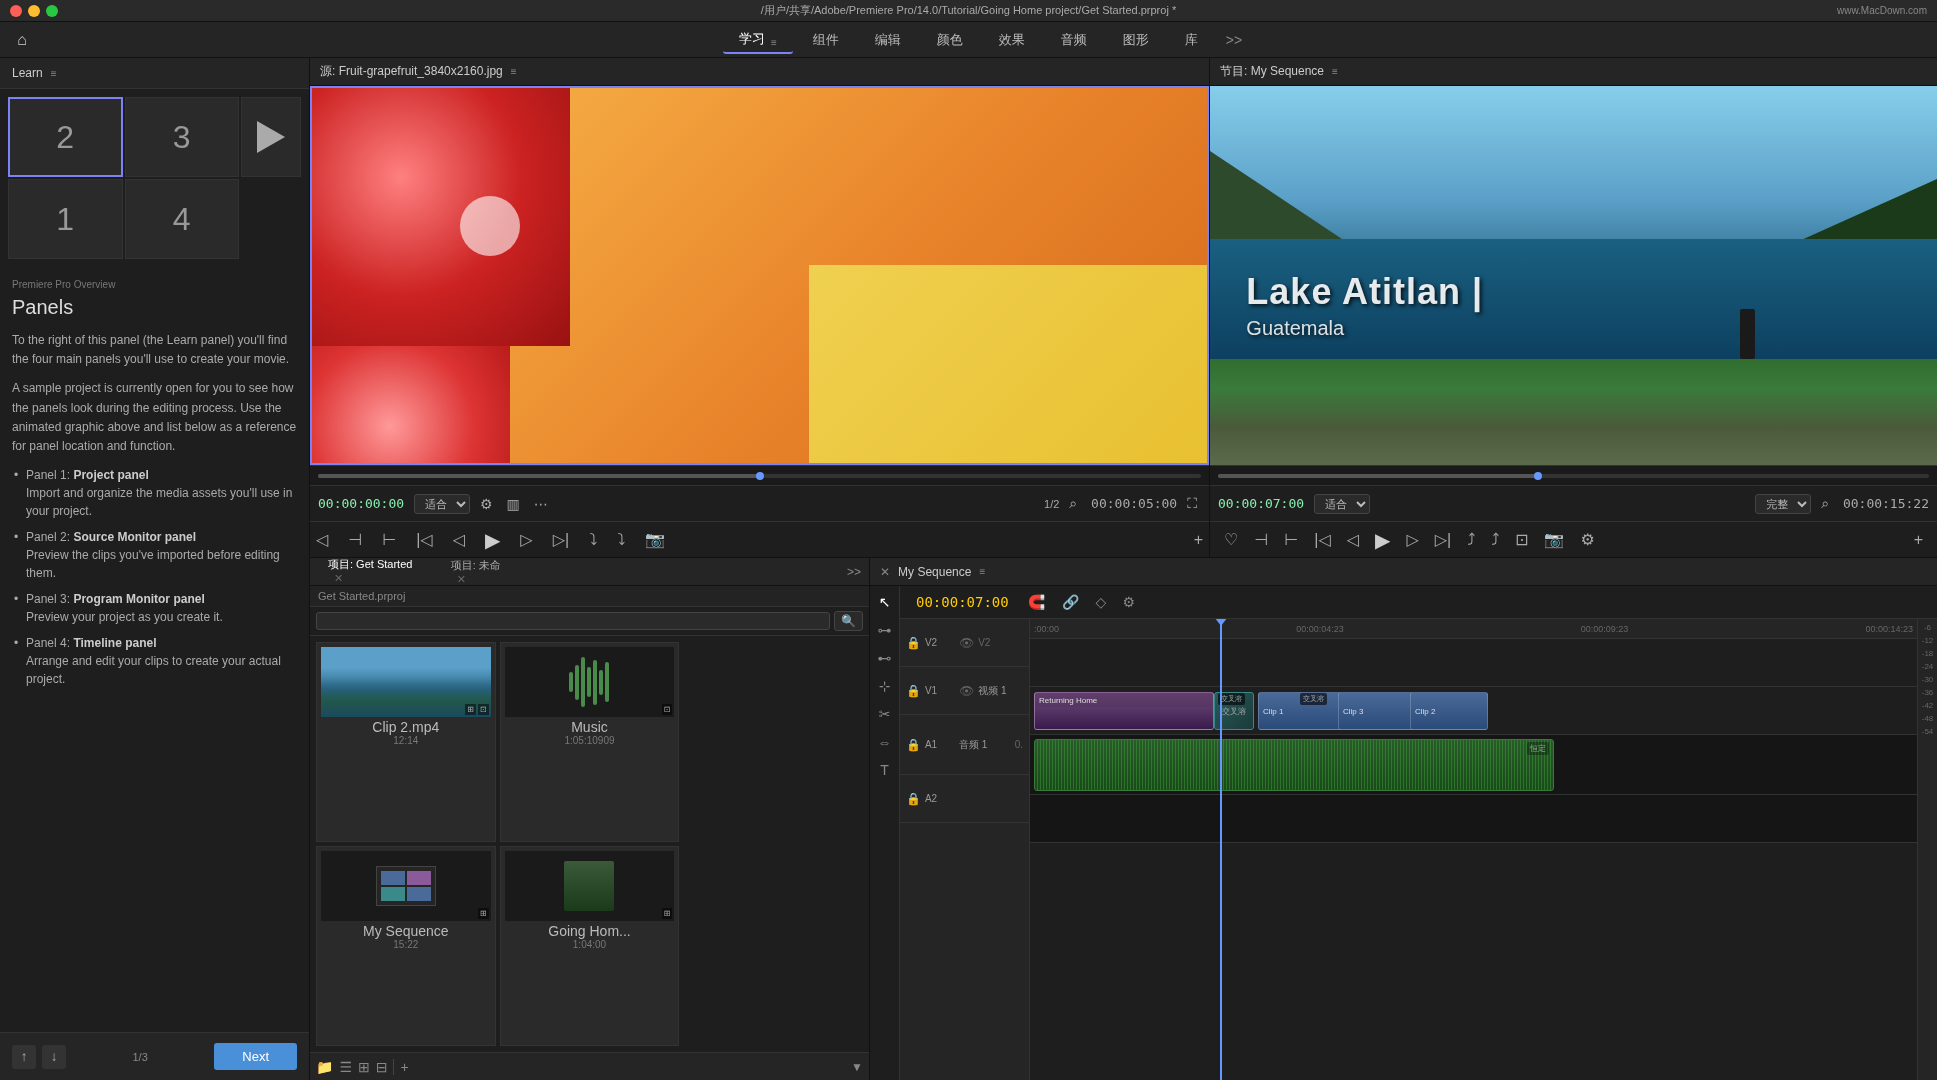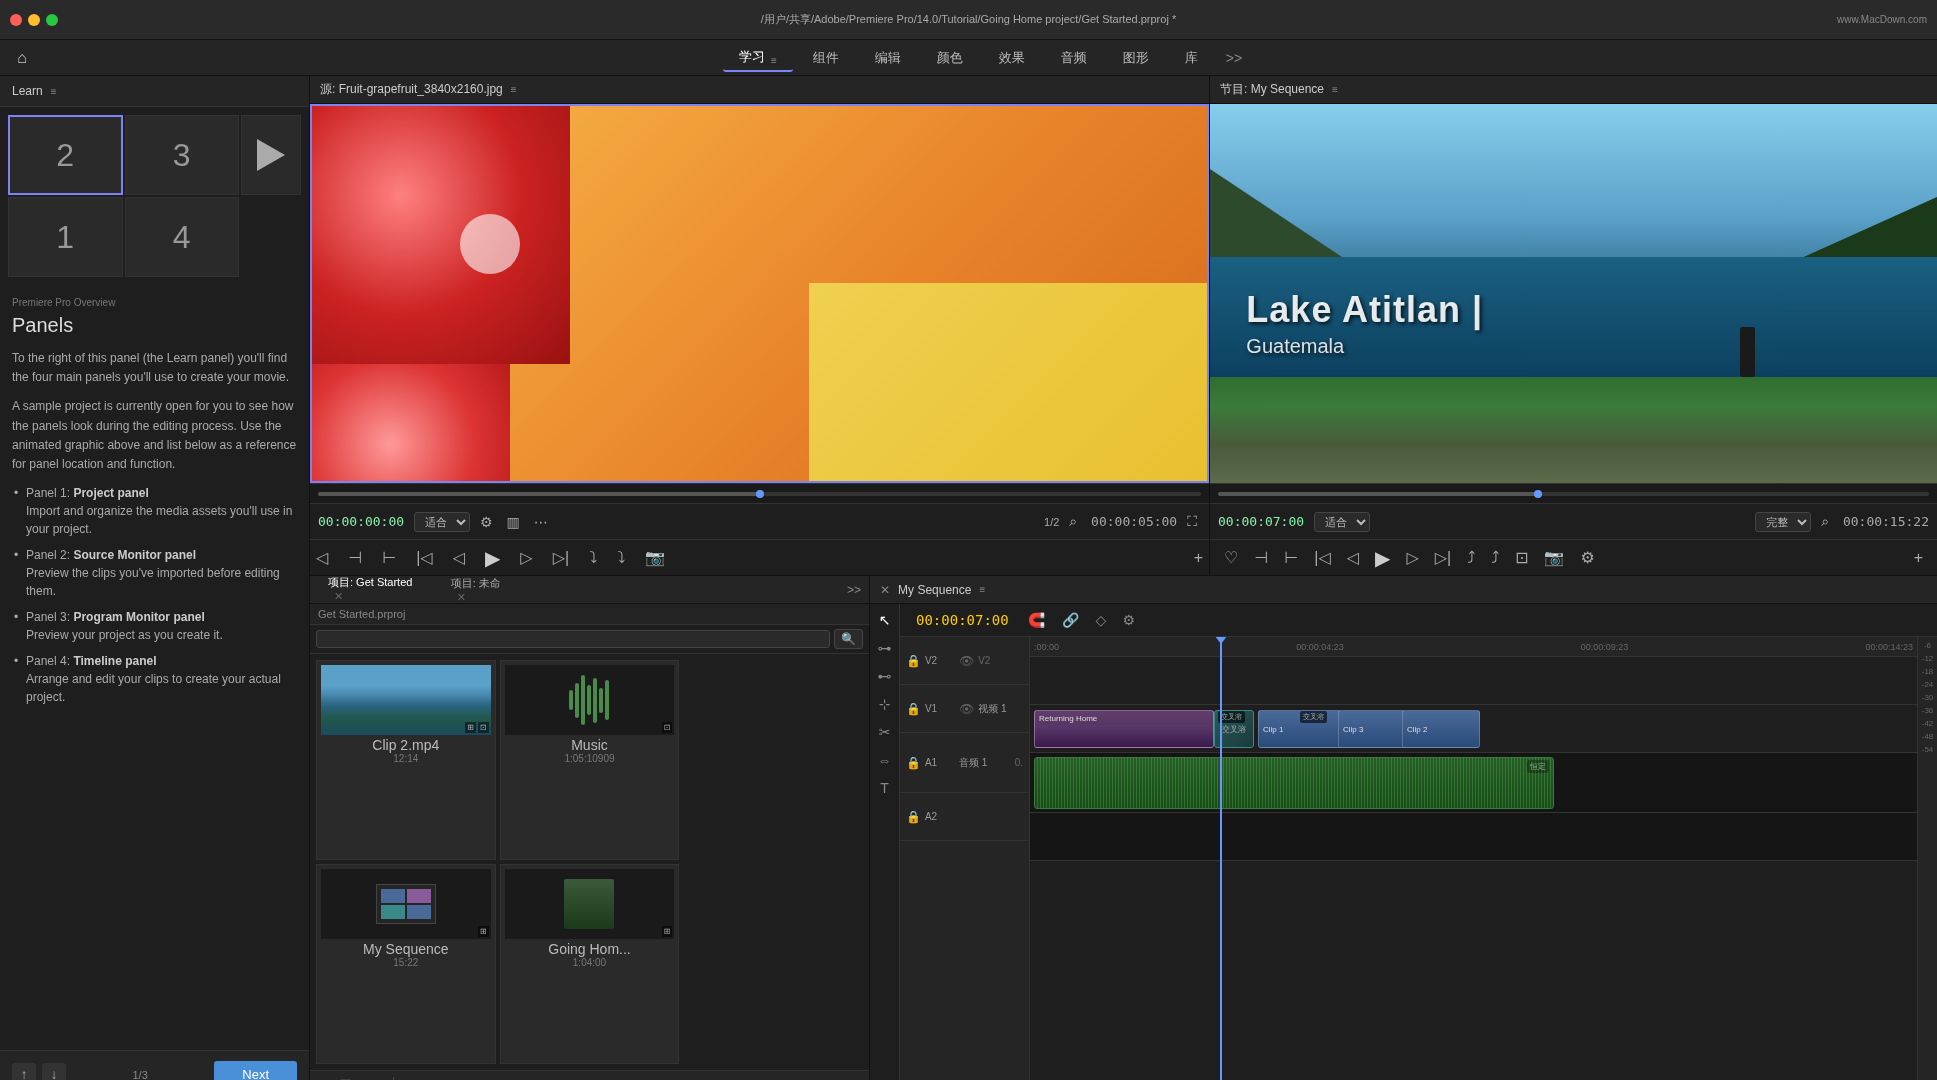--- a/index.html
+++ b/index.html
@@ -8,21 +8,21 @@
       height: 1080px;
       background: #1a1a1a;
       font-family: -apple-system, BlinkMacSystemFont, 'Helvetica Neue', Arial, sans-serif;
       color: #ccc;
       overflow: hidden;
       font-size: 12px;
     }
 
     
     .title-bar {
-      height: 40px;
+      height: 22px;
       background: #2a2a2a;
       display: flex;
       align-items: center;
       justify-content: space-between;
       padding: 0 10px;
       border-bottom: 1px solid #111;
     }
     .title-bar-buttons {
       display: flex;
       gap: 6px;
@@ -1261,21 +1261,21 @@
                   </div>
 
                   <div class="clip clip-blue" style="left:228px;width:98px;">
                     <span style="font-size:8px;color:#ddd;">Clip 1</span>
                   </div>
 
                   <div class="clip clip-blue" style="left:308px;width:78px;">
                     <span style="font-size:8px;color:#ddd;">Clip 3</span>
                   </div>
 
-                  <div class="clip clip-blue" style="left:372px;width:78px;text-align:center;">
+                  <div class="clip clip-blue" style="left:380px;width:78px;text-align:center;">
                     <span style="font-size:8px;color:#ddd;">Clip 2</span>
                   </div>
 
                   <div style="position:absolute;top:6px;left:188px;font-size:7px;color:#aaa;background:rgba(0,0,0,0.6);padding:1px 3px;border-radius:2px;">交叉溶</div>
                   <div style="position:absolute;top:6px;left:270px;font-size:7px;color:#aaa;background:rgba(0,0,0,0.6);padding:1px 3px;border-radius:2px;">交叉溶</div>
                 </div>
 
                 <div class="audio-track-row" style="background:#151515;height:60px;">
                   <div class="audio-clip" style="left:4px;width:520px;">
                     <div class="audio-waveform"></div>

